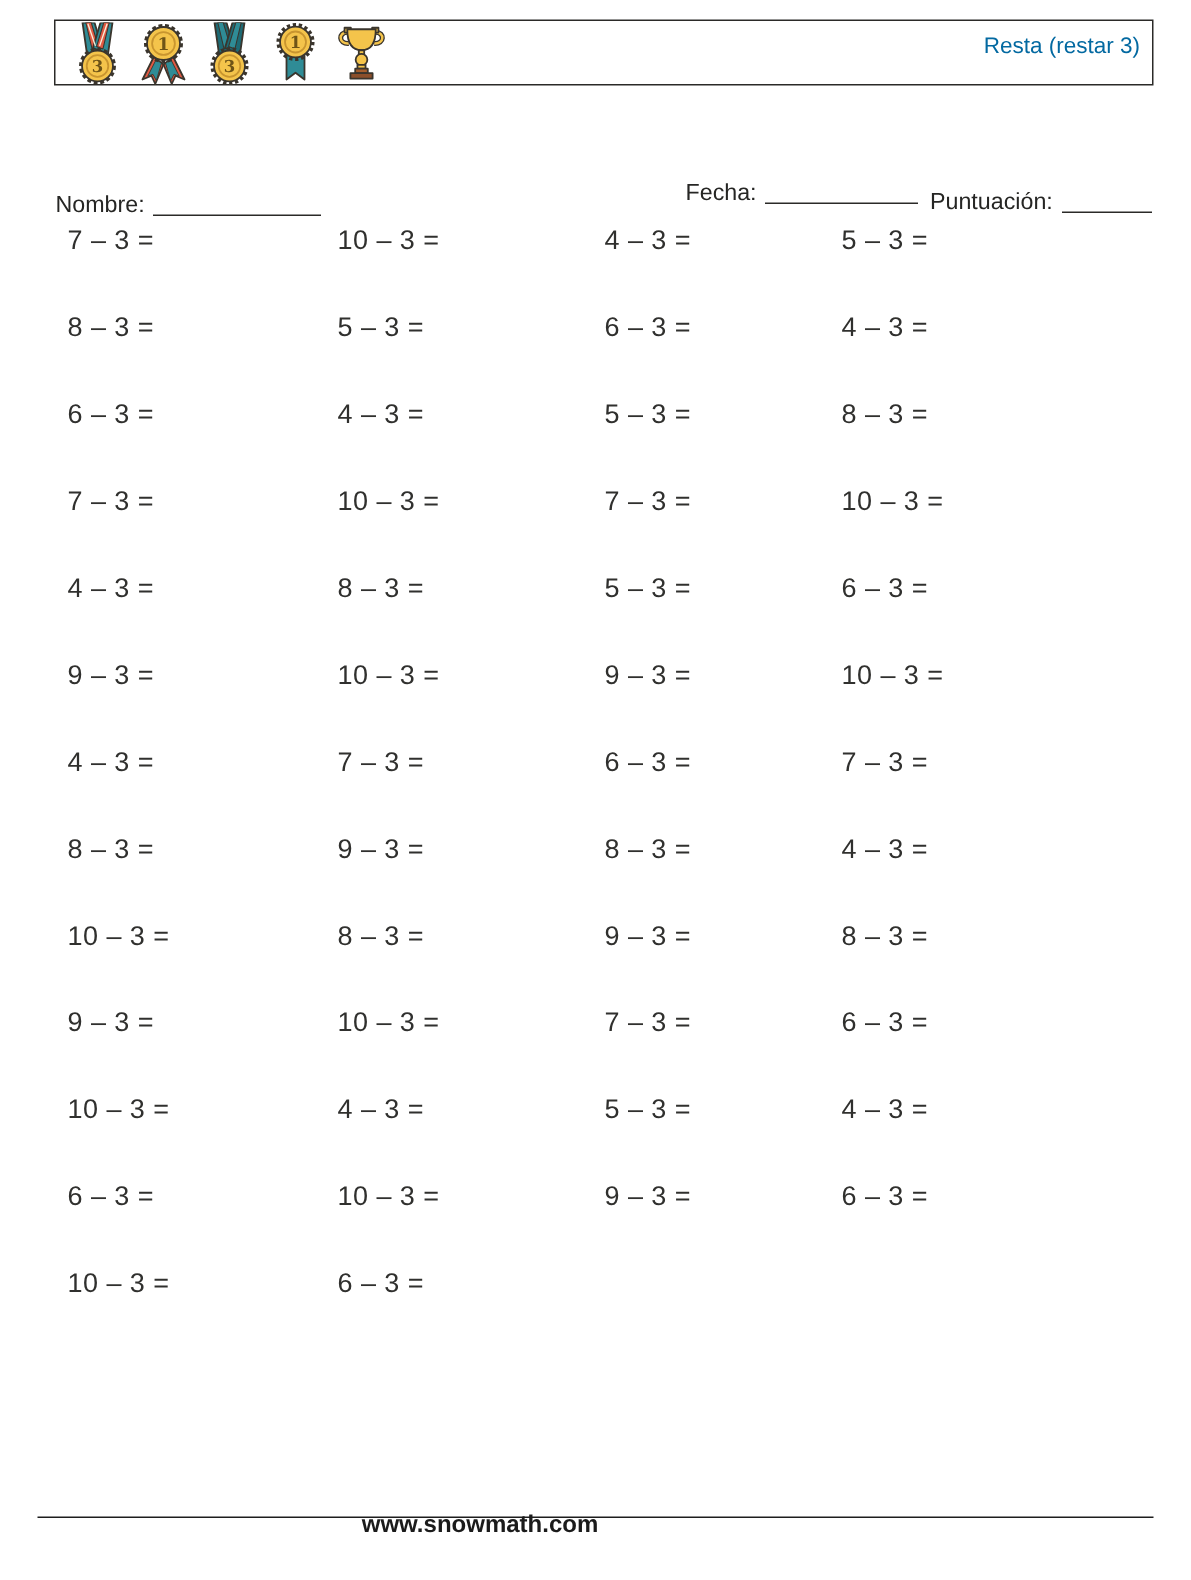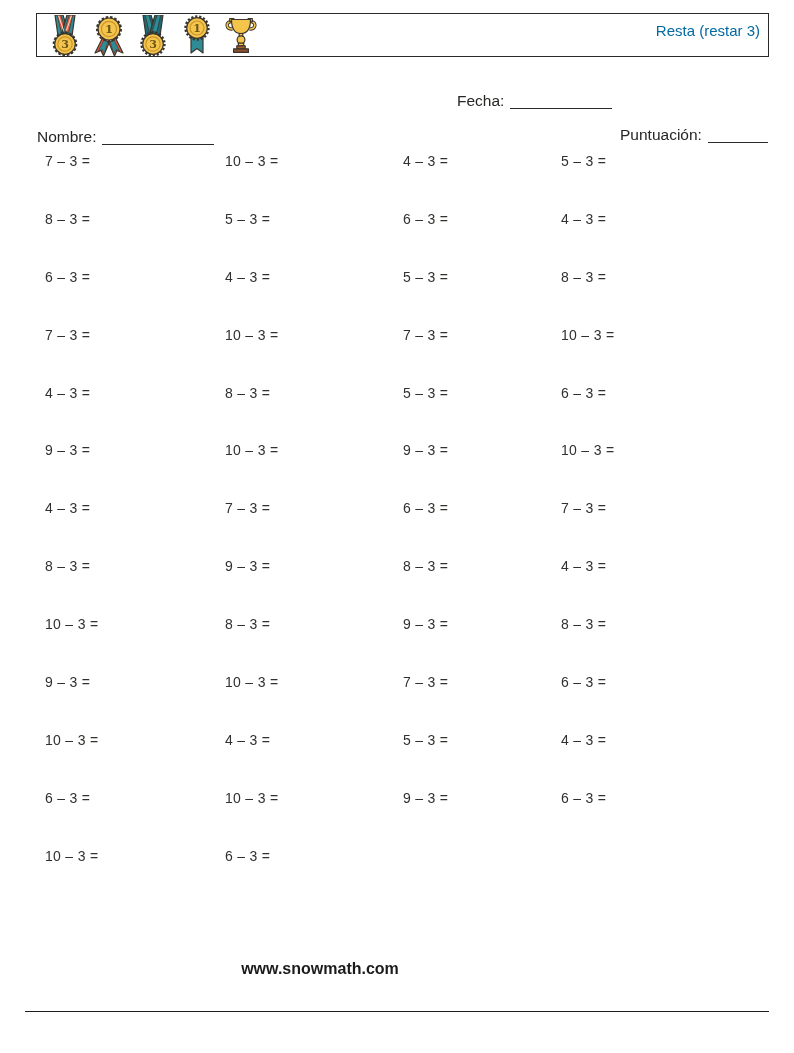--- a/index.html
+++ b/index.html
@@ -11,38 +11,38 @@
   .header-box { position:absolute; left:36px; top:13px; width:733px; height:44px;
     border:1.5px solid #2b2a28; background:#ffffff; }
   .icon-row { position:absolute; left:8px; top:1px; display:flex; gap:4px; align-items:center; }
   .icon-row svg { display:block; }
   .sheet-title { position:absolute; right:8px; top:8px; font-size:15px; color:#0369a1; }
 
   
   .fields { position:absolute; left:0; top:92px; width:794px; height:22px; font-size:15.5px; color:#262624; }
   .field { position:absolute; top:0; white-space:nowrap; }
   .field-name  { left:37px;margin-top:36px; }
-  .field-date  { left:457px; }
+  .field-date  { left:457px;margin-top:28px; }
   .field-score { left:620px;margin-top:34px; }
   .blank-line { display:inline-block; height:15px; border-bottom:1.4px solid #2b2a28;
     margin-left:6px; vertical-align:-3px; }
   .blank-name  { width:112px; }
   .blank-date  { width:102px; }
   .blank-score { width:60px; }
 
   
   .problems { position:absolute; left:45px; top:132px;
     display:grid; grid-template-columns:180px 178px 158px 170px; grid-auto-rows:57.9px; }
-  .cell { display:flex; align-items:center; font-size:14px; color:#30302e;
+  .cell { display:flex; align-items:center; font-size:18px; color:#30302e;
     letter-spacing:0.3px; white-space:nowrap; }
 
   
   .footer-rule { position:absolute; left:25px; top:1011px; width:744px;
     border-top:1.5px solid #1d1d1d; }
-  .footer-site { position:absolute; left:0; top:960px; width:640px; text-align:center;
+  .footer-site { position:absolute; left:0; top:1008px; width:640px; text-align:center;
     font-size:16px; font-weight:700; color:#1b1b1b; }
 </style>
 </head>
 <body>
 
 <div class="page">
 
   <div class="header-box">
     <div class="icon-row">
 

